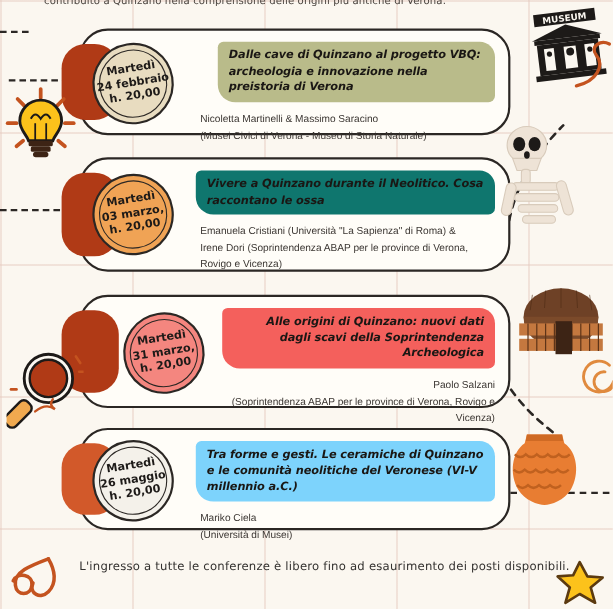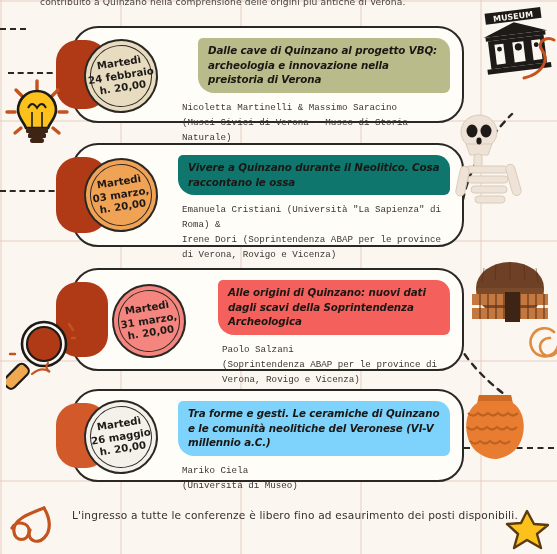--- a/index.html
+++ b/index.html
@@ -125,21 +125,21 @@
     font-size: 10.3px;
     line-height: 1.42;
     color: #1a1714;
     padding: 5px 10px 6px 10px;
     border-radius: 5px 14px 6px 16px;
     letter-spacing: -.1px;
   }
   .speakers {
     margin-top: 8px;
     padding-left: 4px;
-    font-family: Liberation Mono, monospace;
+    font-family: Liberation Sans, sans-serif;
     font-size: 9.2px;
     line-height: 1.62;
     color: #3b3632;
   }
 
   
   .dash-h {
     position: absolute;
     height: 0;
     border-top: 2px dashed #2b2724;
@@ -201,41 +201,41 @@
     </div>
   </div>
 
   <div class="card card-3">
     <div class="tab" style="background:#b03a16;"></div>
     <div class="badge" style="top:14px; left:38px; background:#f4867f;">
       <span>Martedì</span>
       <span>31 marzo,</span>
       <span>h. 20,00</span>
     </div>
-    <div class="body" style="left:144px;">
+    <div class="body" style="left:128px;text-align:right;">
       <div class="title" style="background:#f4605c;">Alle origini di Quinzano: nuovi dati dagli scavi della Soprintendenza Archeologica</div>
       <div class="speakers">
         <div>Paolo Salzani</div>
         <div>(Soprintendenza ABAP per le province di Verona, Rovigo e Vicenza)</div>
       </div>
     </div>
   </div>
 
   <div class="card card-4">
     <div class="tab" style="background:#d2592a;"></div>
     <div class="badge" style="top:9px; background:#f4f1ea;">
       <span>Martedì</span>
       <span>26 maggio</span>
       <span>h. 20,00</span>
     </div>
     <div class="body">
       <div class="title" style="background:#7dd3fc;">Tra forme e gesti. Le ceramiche di Quinzano e le comunità neolitiche del Veronese (VI-V millennio a.C.)</div>
       <div class="speakers">
         <div>Mariko Ciela</div>
-        <div>(Università di Museo)</div>
+        <div>(Università di Musei)</div>
       </div>
     </div>
   </div>
 
   <div class="foot-line">L'ingresso a tutte le conferenze è libero fino ad esaurimento dei posti disponibili.</div>
 
   <svg class="deco" style="left:478px; top:2px; width:78px; height:76px;" viewBox="0 0 78 76">
     <g transform="rotate(-7 39 38)">
       <rect x="10" y="8" width="56" height="11" fill="#1d1a18"></rect>
       <text x="38" y="17" font-family="DejaVu Sans, sans-serif" font-size="8" font-weight="700" fill="#fbf7f0" text-anchor="middle">MUSEUM</text>

